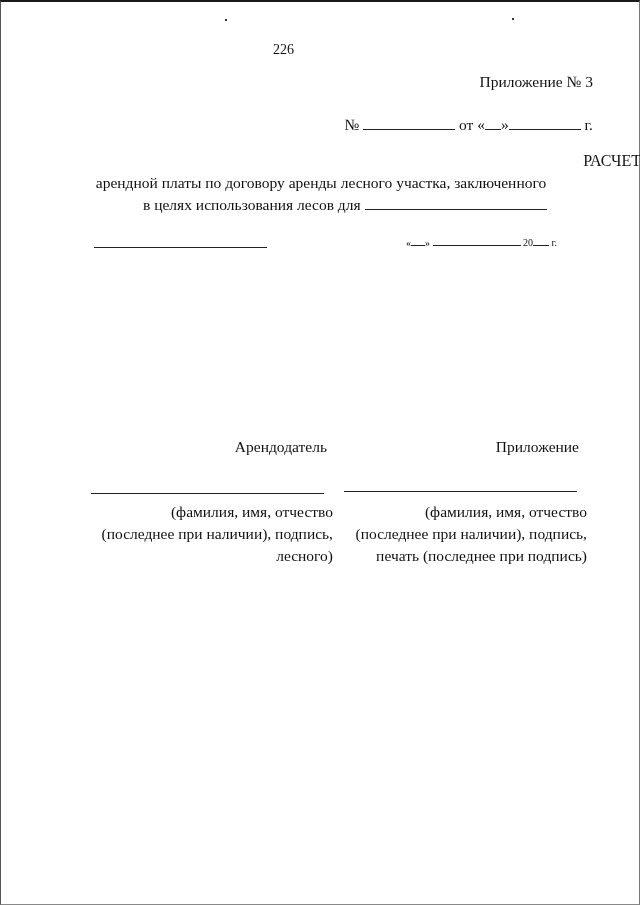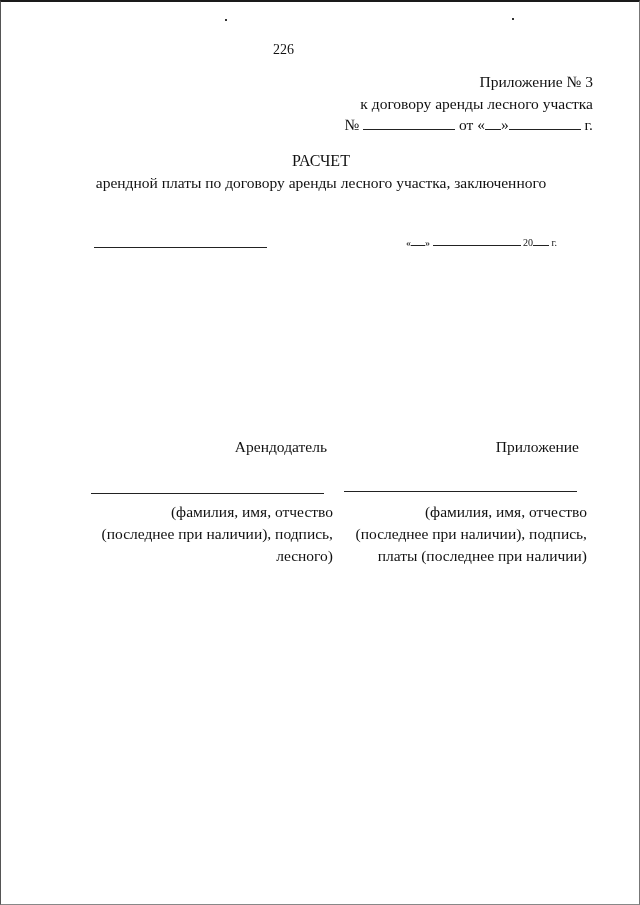--- a/index.html
+++ b/index.html
@@ -52,21 +52,21 @@
       text-align: right;
     }
     .blank {
       display: inline-block;
       border-bottom: 1px solid #222;
       height: 1px;
       vertical-align: baseline;
     }
     .title {
       left: 0; width: 640px; top: 150px;
-      text-align: center;
+      text-align: right;
       font-size: 16px;
     }
     .subtitle-1 {
       left: 0; width: 690px; top: 172px;
       text-align: center;
       font-size: 15.5px;
     }
     .subtitle-2 {
       left: 142px; top: 194px;
       font-size: 15.5px;
@@ -108,31 +108,34 @@
 <body>
 
 <div class="page">
 
   <div class="scan-dot" style="left:224px; top:17px;"></div>
   <div class="scan-dot" style="left:511px; top:16px;"></div>
 
   <div class="abs page-number">226</div>
 
   <div class="abs appendix">Приложение № 3</div>
-  <div class="abs appendix-line">к договору аренды лесного участка</div>
 
   <div class="abs contract-line">
     <span>№</span>
     <span class="blank" style="width:92px;"></span>
     <span>от «</span><span class="blank" style="width:16px;"></span><span>»</span><span class="blank" style="width:72px;"></span>
     <span>г.</span>
   </div>
 
   <div class="abs title">РАСЧЕТ</div>
   <div class="abs subtitle-1" style="left:-25px;">арендной платы по договору аренды лесного участка, заключенного</div>
+  <div class="abs subtitle-2">
+    <span>в целях использования лесов для</span>
+    <span class="blank" style="width:182px;"></span>
+  </div>
 
   <div class="place-blank"></div>
 
   <div class="abs date-line">
     <span>«</span><span class="blank" style="width:14px;"></span><span>»</span>
     <span class="blank" style="width:88px;"></span>
     <span>20</span><span class="blank" style="width:16px;"></span>
     <span>г.</span>
   </div>
 
@@ -144,16 +147,16 @@
 
   <div class="abs caption lessor-caption">
     <span>(фамилия, имя, отчество</span>
     <span>(последнее при наличии), подпись,</span>
     <span>лесного)</span>
   </div>
 
   <div class="abs caption lessee-caption">
     <span>(фамилия, имя, отчество</span>
     <span>(последнее при наличии), подпись,</span>
-    <span>платы (последнее при наличии)</span>
+    <span>печать (последнее при подпись)</span>
   </div>
 
 </div>
 
 </body></html>

